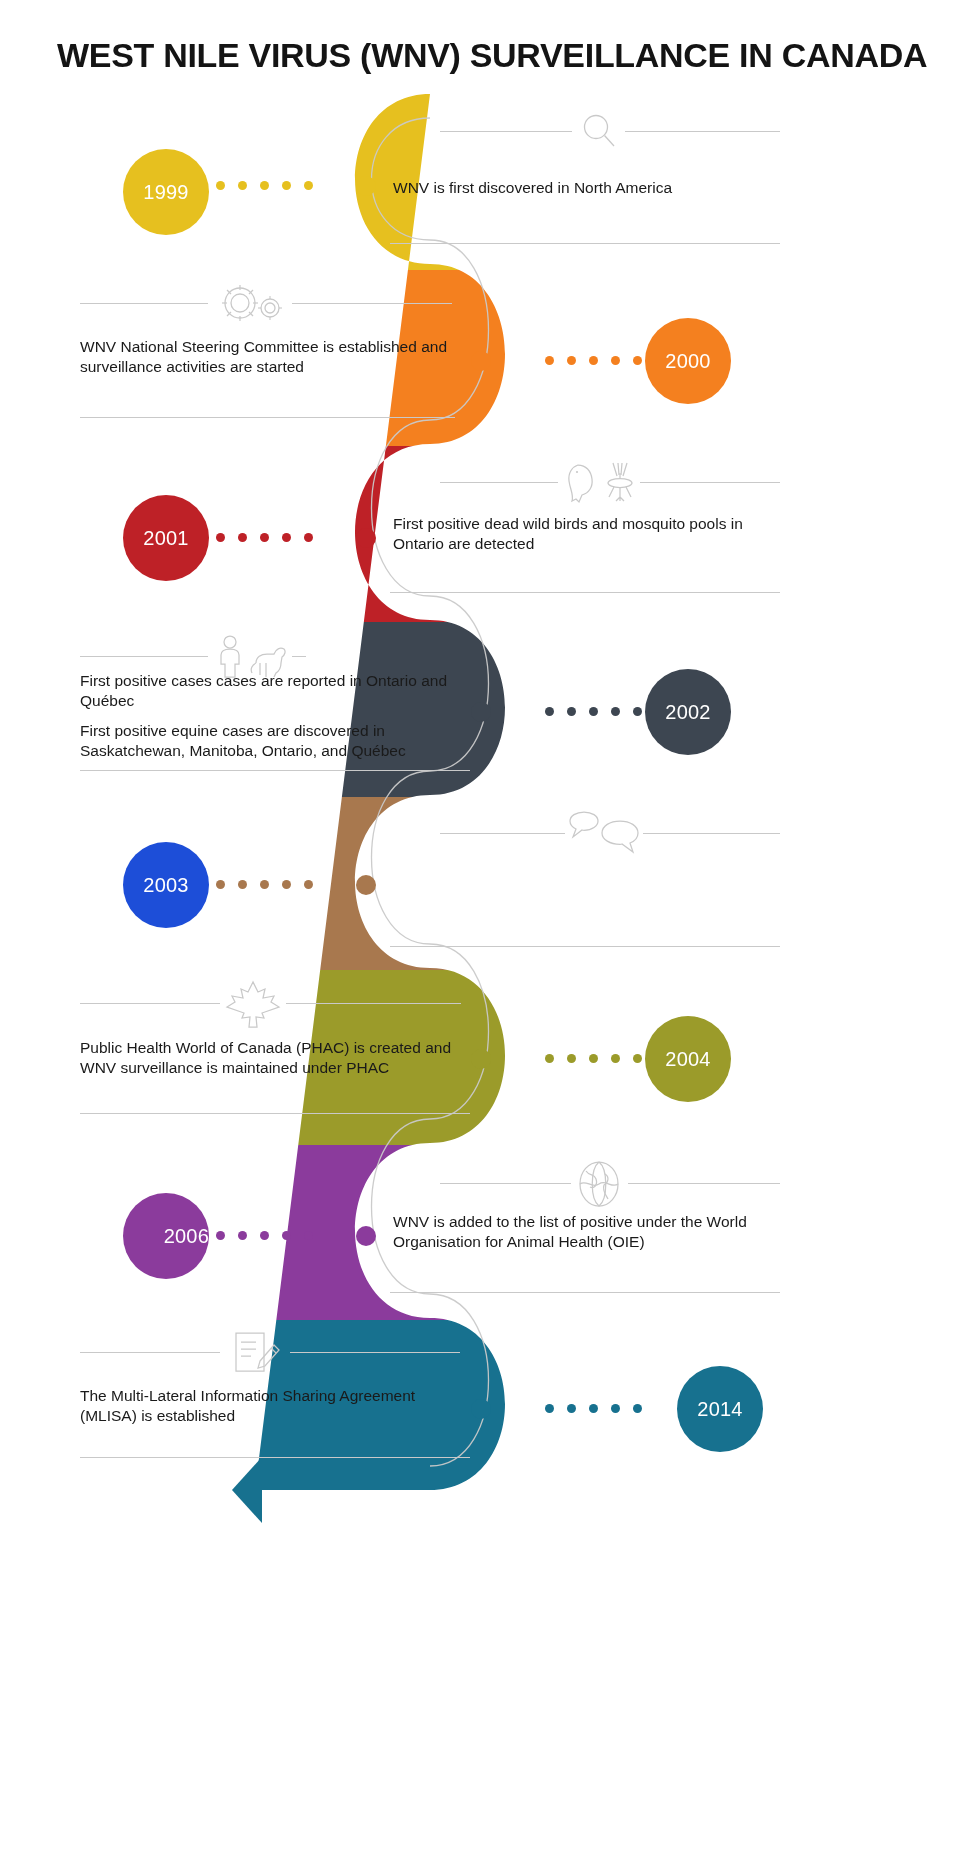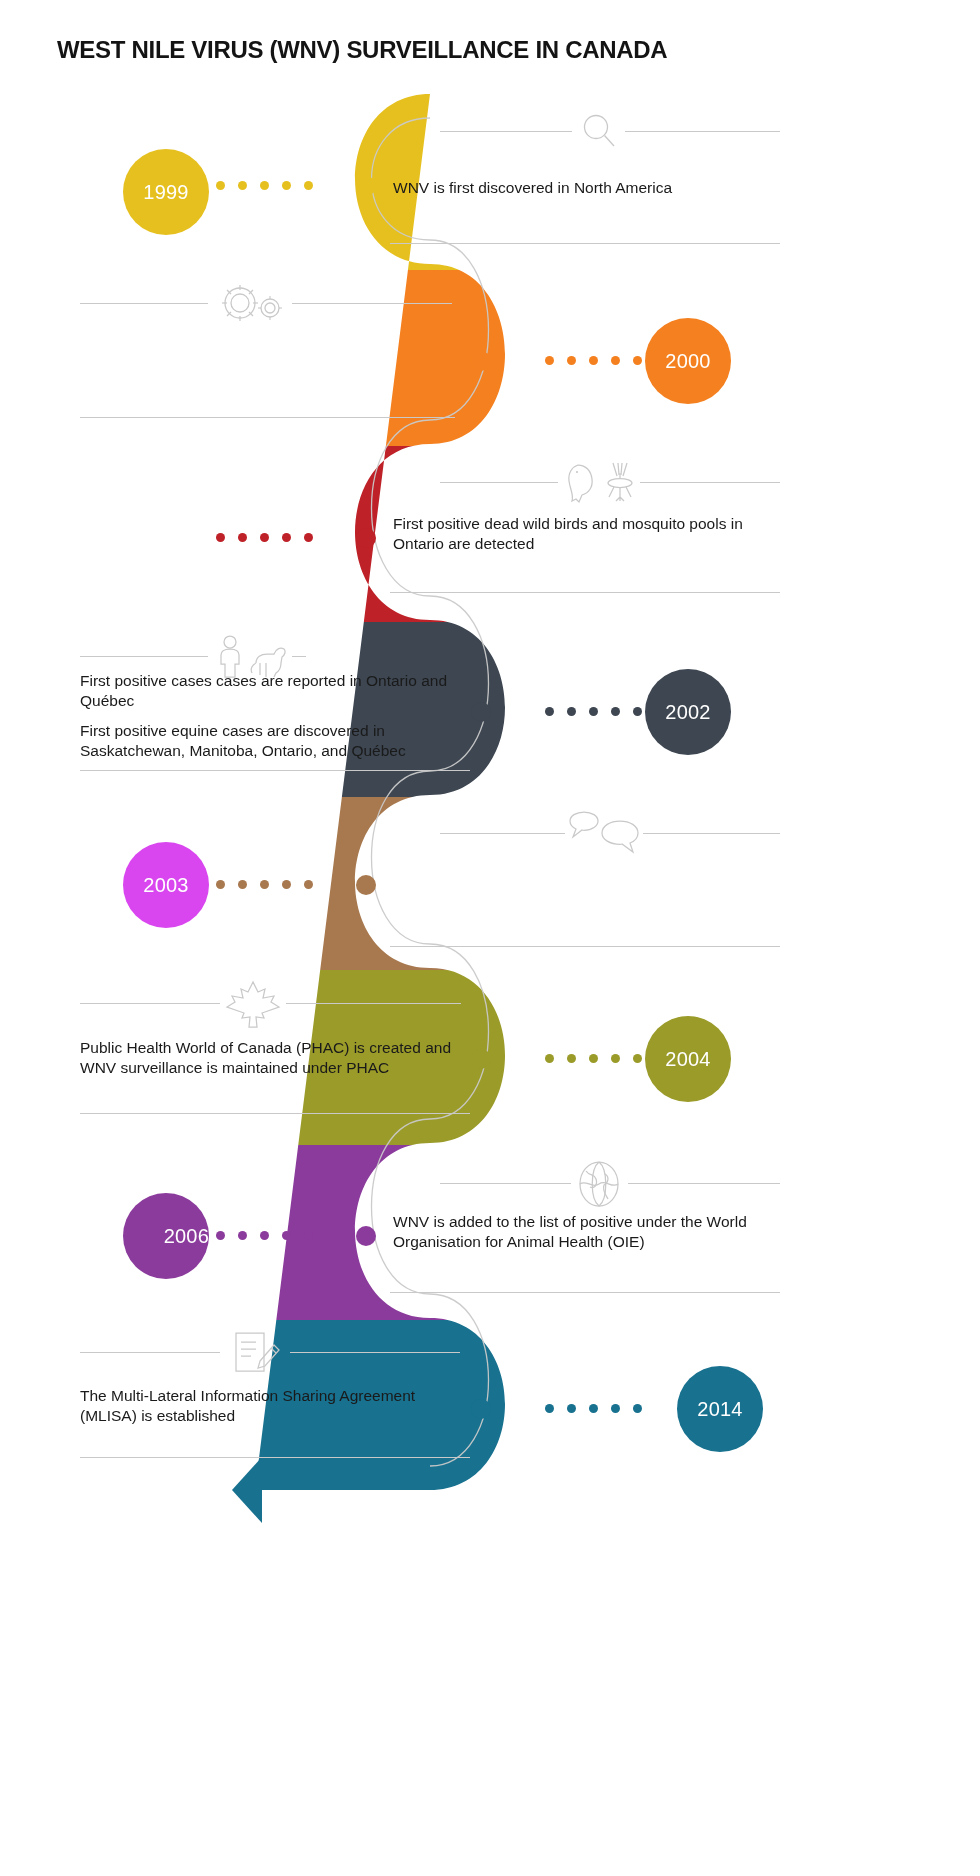--- a/index.html
+++ b/index.html
@@ -7,21 +7,21 @@
     width: 980px; height: 1876px;
     background: #ffffff;
     font-family: "Liberation Sans", sans-serif;
     overflow: hidden;
   }
   #root { position: relative; width: 980px; height: 1876px; }
 
   #title {
     position: absolute;
     left: 57px; top: 36px;
-    font-size: 24px;
+    font-size: 34px;
     font-weight: bold;
     letter-spacing: -0.3px;
     color: #141414;
     font-family: "Liberation Sans", sans-serif;
   }
 
   
   #ribbon { position: absolute; left: 0; top: 0; width: 980px; height: 1876px; }
 
   
@@ -171,21 +171,27 @@
       <circle cx="58" cy="26" r="9"></circle>
       <g stroke-width="1.1">
         <line x1="58" y1="14" x2="58" y2="17"></line>
           <line x1="58" y1="35" x2="58" y2="38"></line>
         <line x1="46" y1="26" x2="49" y2="26"></line>
           <line x1="67" y1="26" x2="70" y2="26"></line>
       </g>
     </svg>
   </div>
   <div class="rule" style="left:80px; top:417px; width:375px;"></div>
-
+  <div class="panel" style="left:80px; top:337px; width:390px;">
+    <p>WNV National Steering Committee is established and surveillance activities are started</p>
+  </div>
+
+  <div class="year-bubble" style="left:123px; top:495px; background:#BE2127;">
+    <span>2001</span>
+  </div>
   <div class="dots" style="left:216px; top:533px;">
     <i style="background:#BE2127"></i>
       <i style="background:#BE2127"></i>
       <i style="background:#BE2127"></i>
       <i style="background:#BE2127"></i>
       <i style="background:#BE2127"></i>
   </div>
   <div class="node-dot" style="left:356px; top:528px; background:#BE2127;"></div>
   <div class="rule" style="left:440px; top:482px; width:118px;"></div>
   <div class="rule" style="left:640px; top:482px; width:140px;"></div>
@@ -229,21 +235,21 @@
       <path d="M48 30 C48 24 53 21 59 21 L66 21 C68 16 72 14 76 16 C78 18 77 22 74 24 L73 30 C73 34 71 38 68 40 L66 44
                M58 30 L58 44 M52 30 L52 42 M48 30 C44 32 42 36 44 40"></path>
     </svg>
   </div>
   <div class="rule" style="left:80px; top:770px; width:390px;"></div>
   <div class="panel" style="left:80px; top:671px; width:380px;">
     <p>First positive cases cases are reported in Ontario and Québec</p>
     <p>First positive equine cases are discovered in Saskatchewan, Manitoba, Ontario, and Québec</p>
   </div>
 
-  <div class="year-bubble" style="left:123px; top:842px; background:#d946ef;text-align:right;">
+  <div class="year-bubble" style="left:123px; top:842px; background:#1d4ed8;text-align:right;">
     <span>2003</span>
   </div>
   <div class="dots" style="left:216px; top:880px;">
     <i style="background:#A8784E"></i>
       <i style="background:#A8784E"></i>
       <i style="background:#A8784E"></i>
       <i style="background:#A8784E"></i>
       <i style="background:#A8784E"></i>
   </div>
   <div class="node-dot" style="left:356px; top:875px; background:#A8784E;"></div>

